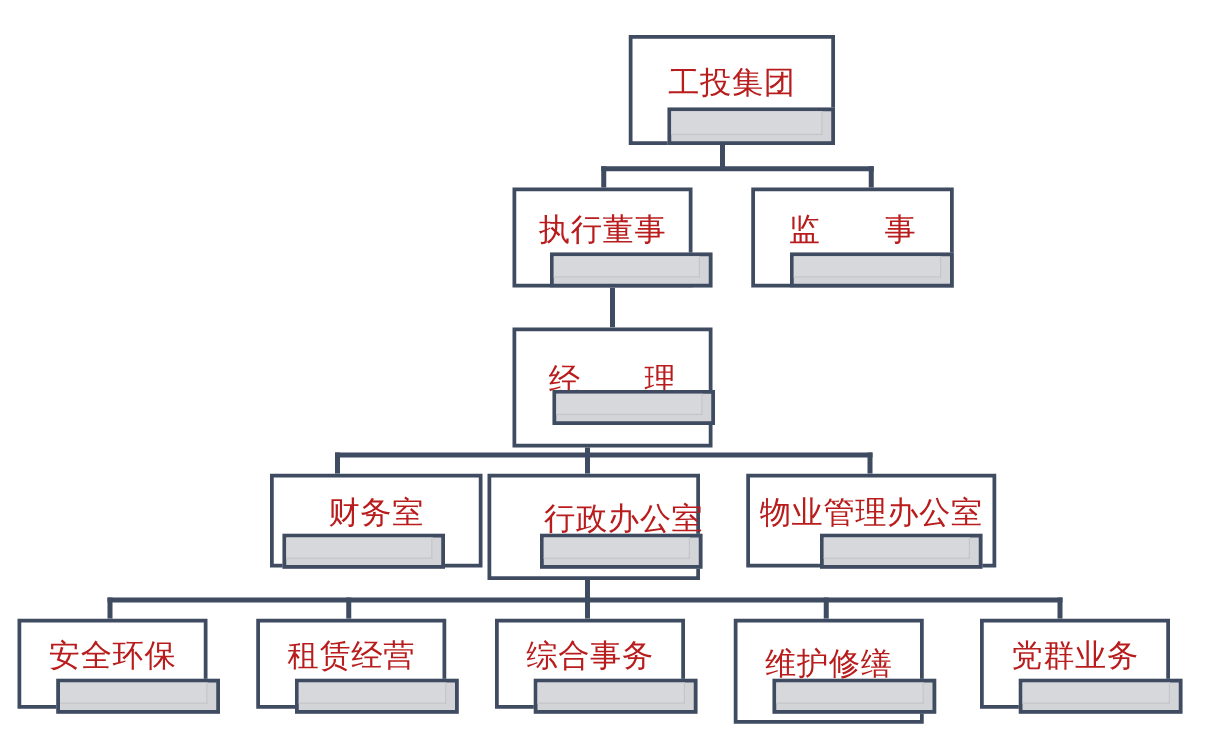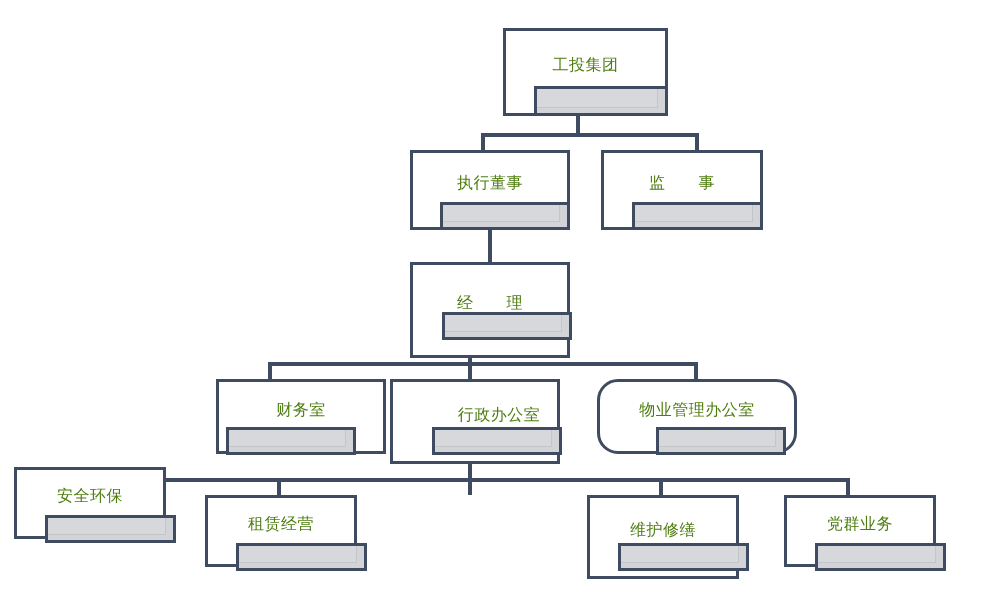--- a/index.html
+++ b/index.html
@@ -31,22 +31,22 @@
     left: 0;
     top: 0;
     box-sizing: border-box;
     background: #ffffff;
     border: 3px solid #3e4b61;
     display: flex;
     align-items: center;
     justify-content: center;
   }
   .node-label {
-    color: #4d7c0f;
-    font-size: 16px;
+    color: #b91c1c;
+    font-size: 25px;
     line-height: 1;
     white-space: pre;
     letter-spacing: 0.5px;
     transform: translateY(-7px);
     user-select: none;
   }
   
   .node-bar {
     position: absolute;
     box-sizing: border-box;
@@ -92,21 +92,21 @@
   <div class="conn" style="left:846px; top:478px; width:4px; height:17px;"></div>
 
   <div class="node" style="left:503px; top:28px; width:165px; height:88px;">
     <div class="node-box" style="width:165px; height:88px;">
       <span class="node-label">工投集团</span>
     </div>
     <div class="node-bar" style="left:31px; top:58px; width:134px; height:30px;"></div>
   </div>
 
   <div class="node" style="left:410px; top:150px; width:160px; height:80px;">
-    <div class="node-box" style="width:160px; height:80px;">
+    <div class="node-box" style="width:144px; height:80px;">
       <span class="node-label">执行董事</span>
     </div>
     <div class="node-bar" style="left:30px; top:52px; width:130px; height:28px;"></div>
   </div>
 
   <div class="node" style="left:601px; top:150px; width:162px; height:100px;">
     <div class="node-box" style="width:162px; height:80px;">
       <span class="node-label">监　　事</span>
     </div>
     <div class="node-bar" style="left:31px; top:52px; width:131px; height:28px;"></div>
@@ -127,40 +127,46 @@
   </div>
 
   <div class="node" style="left:390px; top:379px; width:170px; height:75px;">
     <div class="node-box" style="width:170px; height:85px;padding-left:48px;">
       <span class="node-label">行政办公室</span>
     </div>
     <div class="node-bar" style="left:42px; top:48px; width:130px; height:28px;"></div>
   </div>
 
   <div class="node" style="left:597px; top:379px; width:200px; height:75px;">
-    <div class="node-box" style="width:200px; height:75px;border-radius:21px;">
+    <div class="node-box" style="width:200px; height:75px;">
       <span class="node-label">物业管理办公室</span>
     </div>
     <div class="node-bar" style="left:59px; top:48px; width:130px; height:28px;"></div>
   </div>
 
-  <div class="node" style="left:14px; top:467px; width:172px; height:72px;border-radius:12px;">
+  <div class="node" style="left:14px; top:495px; width:172px; height:72px;border-radius:12px;">
     <div class="node-box" style="width:152px; height:72px;">
       <span class="node-label">安全环保</span>
     </div>
     <div class="node-bar" style="left:31px; top:48px; width:131px; height:28px;"></div>
   </div>
 
   <div class="node" style="left:205px; top:495px; width:152px; height:72px;">
     <div class="node-box" style="width:152px; height:72px;">
       <span class="node-label">租赁经营</span>
     </div>
     <div class="node-bar" style="left:31px; top:48px; width:131px; height:28px;"></div>
   </div>
 
+  <div class="node" style="left:396px; top:495px; width:152px; height:72px;">
+    <div class="node-box" style="width:152px; height:72px;">
+      <span class="node-label">综合事务</span>
+    </div>
+    <div class="node-bar" style="left:31px; top:48px; width:131px; height:28px;"></div>
+  </div>
 
   <div class="node" style="left:587px; top:495px; width:152px; height:72px;">
     <div class="node-box" style="width:152px; height:84px;">
       <span class="node-label">维护修缮</span>
     </div>
     <div class="node-bar" style="left:31px; top:48px; width:131px; height:28px;"></div>
   </div>
 
   <div class="node" style="left:784px; top:495px; width:131px; height:72px;border-radius:29px;">
     <div class="node-box" style="width:152px; height:72px;">

